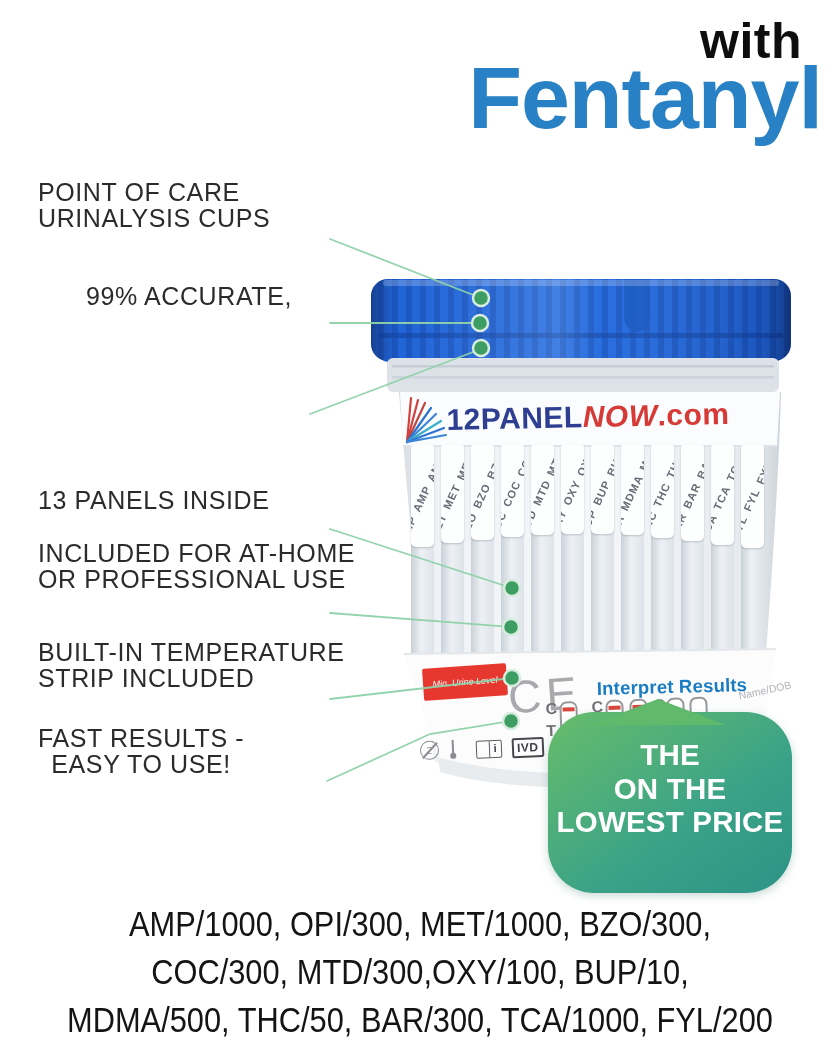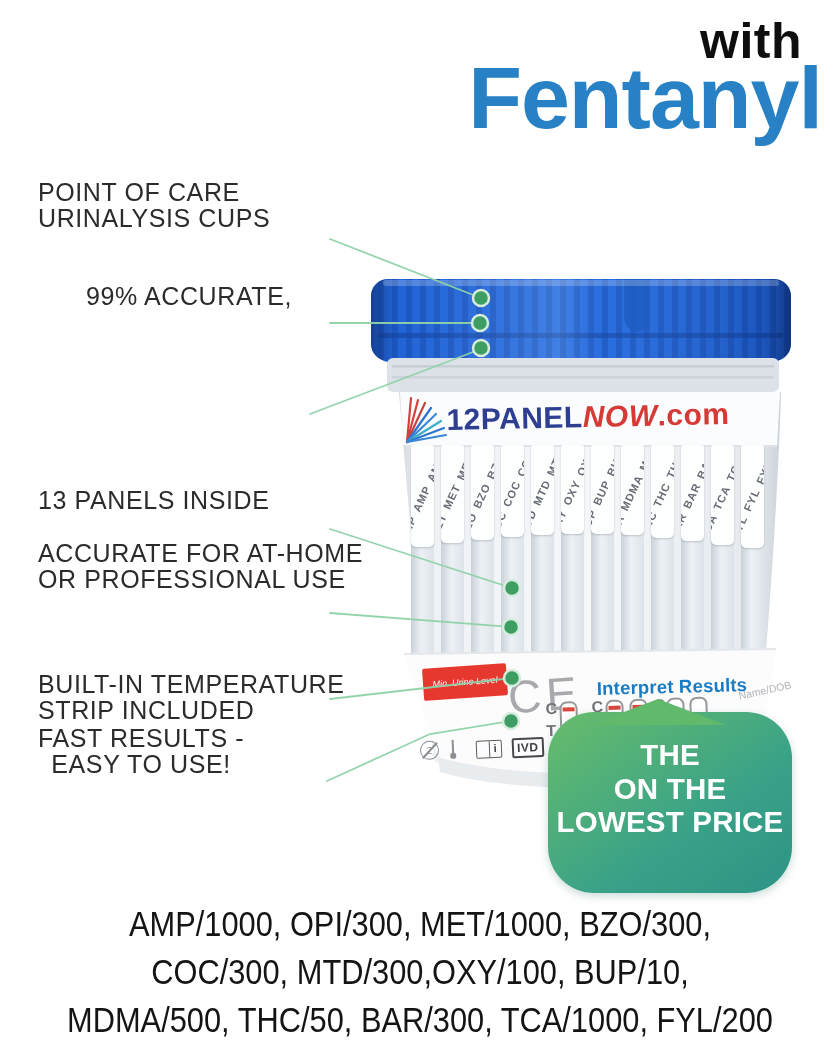--- a/index.html
+++ b/index.html
@@ -294,23 +294,23 @@
     </g>
   </svg>
 
   <div class="with-word">with</div>
   <div class="title-word">Fentanyl</div>
 
   <div class="callout" style="top:180px;">POINT OF CARE
 URINALYSIS CUPS</div>
   <div class="callout" style="top:284px;margin-left:48px;">99% ACCURATE,</div>
   <div class="callout" style="top:488px;">13 PANELS INSIDE</div>
-  <div class="callout" style="top:541px;">ACCURATE FOR AT-HOME
+  <div class="callout" style="top:541px;">INCLUDED FOR AT-HOME
 OR PROFESSIONAL USE</div>
-  <div class="callout" style="top:672px;">BUILT-IN TEMPERATURE
+  <div class="callout" style="top:640px;">BUILT-IN TEMPERATURE
 STRIP INCLUDED</div>
   <div class="callout" style="top:726px;text-align:center;">FAST RESULTS -
 EASY TO USE!</div>
 
   <div class="badge">
     <div class="peak"></div>
     <div class="txt">
       <div>THE</div>
       <div>ON THE</div>
       <div>LOWEST PRICE</div>

